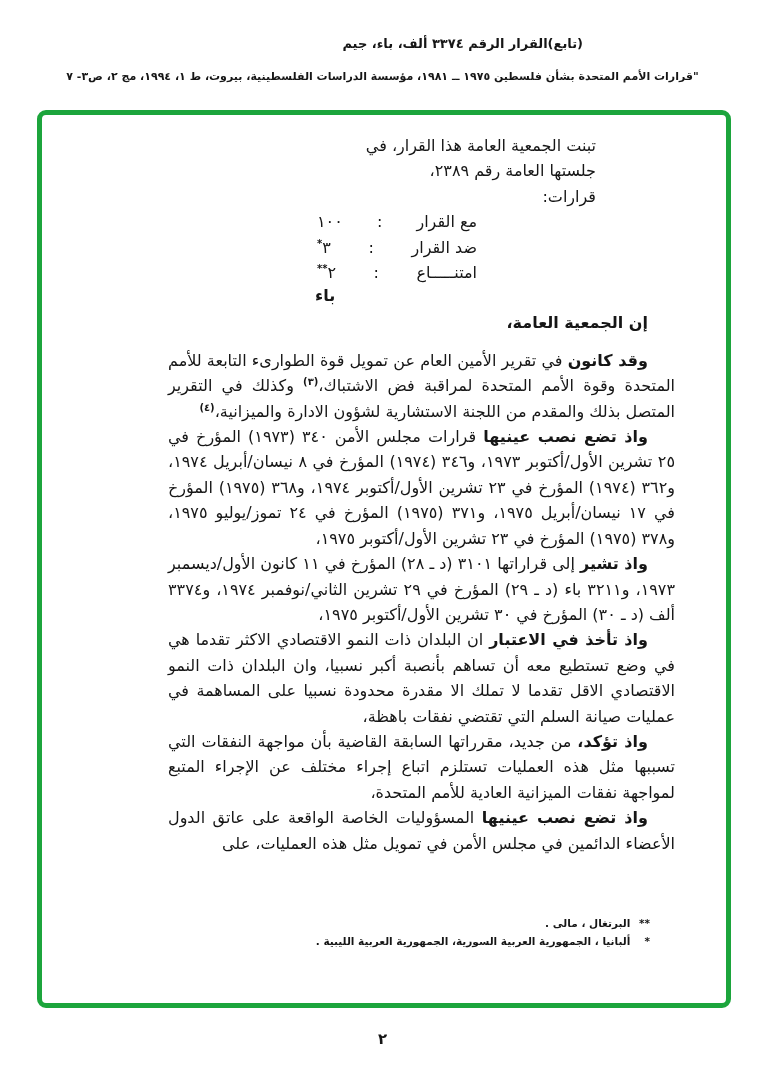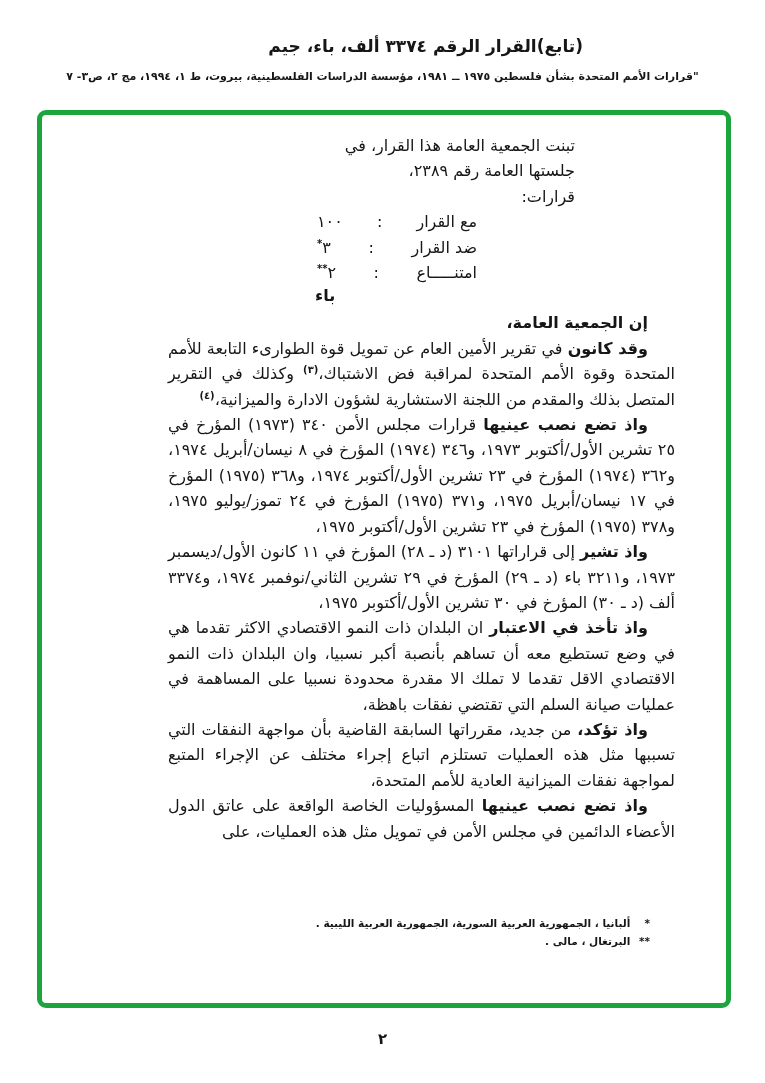--- a/index.html
+++ b/index.html
@@ -4,50 +4,50 @@
 <style>
   html,body{margin:0;padding:0;}
   body{
     width:765px;height:1083px;position:relative;
     background:#ffffff;color:#161616;
     font-family:"DejaVu Sans",sans-serif;
     overflow:hidden;direction:rtl;
   }
   .hdr-title{
     position:absolute;top:36px;right:182px;
-    font-size:17px;font-weight:bold;white-space:nowrap;
+    font-size:13px;font-weight:bold;white-space:nowrap;
     letter-spacing:.2px;
   }
   .hdr-source{
     position:absolute;top:70px;right:50px;left:50px;
     font-size:11px;font-weight:bold;text-align:center;white-space:nowrap;
   }
   .frame{
     position:absolute;top:110px;left:37px;width:694px;height:898px;
     border:5px solid #1CA53C;border-radius:9px;box-sizing:border-box;
     background:#fff;
   }
   .content{
     position:absolute;top:18px;right:51px;width:507px;
     font-size:16px;line-height:25.4px;
   }
   .adoption{
-    width:290px;margin-right:100px;text-align:right;
+    width:290px;margin-right:79px;text-align:right;
   }
   .adoption .line{white-space:nowrap;}
   .vote{width:160px;margin-right:198px;}
   .vote-row{display:flex;justify-content:space-between;white-space:nowrap;}
   .vote-label{text-align:right;}
   .vote-value{text-align:center;}
   .marker,.sup{font-size:10px;vertical-align:super;font-weight:bold;line-height:0;}
   .section-ba{
     font-weight:bold;text-align:left;width:300px;margin-right:60px;
     line-height:22px;
   }
-  .preamble-intro{font-weight:bold;text-indent:27px;margin:3px 0 0 0;}
+  .preamble-intro{font-weight:bold;text-indent:27px;margin:3px 0 12px 0;}
   p.para{
     margin:0;text-align:justify;text-indent:27px;
   }
   p.para .lead{font-weight:bold;}
   .footnotes{
     position:absolute;top:800px;right:76px;left:40px;
     font-size:10.5px;font-weight:bold;line-height:17.5px;
     text-align:right;
   }
   .footnote{white-space:nowrap;}
@@ -102,18 +102,18 @@
 
     <p class="para"><span class="lead">واذ تأخذ في الاعتبار</span><span> ان البلدان ذات النمو الاقتصادي الاكثر تقدما هي في وضع تستطيع معه أن تساهم بأنصبة أكبر نسبيا، وان البلدان ذات النمو الاقتصادي الاقل تقدما لا تملك الا مقدرة محدودة نسبيا على المساهمة في عمليات صيانة السلم التي تقتضي نفقات باهظة،</span></p>
 
     <p class="para"><span class="lead">واذ تؤكد،</span><span> من جديد، مقرراتها السابقة القاضية بأن مواجهة النفقات التي تسببها مثل هذه العمليات تستلزم اتباع إجراء مختلف عن الإجراء المتبع لمواجهة نفقات الميزانية العادية للأمم المتحدة،</span></p>
 
     <p class="para"><span class="lead">واذ تضع نصب عينيها</span><span> المسؤوليات الخاصة الواقعة على عاتق الدول الأعضاء الدائمين في مجلس الأمن في تمويل مثل هذه العمليات، على</span></p>
 
   </div>
 
   <div class="footnotes">
+    <div class="footnote"><span class="fn-marker">**</span> <span>البرتغال ، مالى .</span></div>
     <div class="footnote"><span class="fn-marker">*</span> <span>ألبانيا ، الجمهورية العربية السورية، الجمهورية العربية الليبية .</span></div>
-    <div class="footnote"><span class="fn-marker">**</span> <span>البرتغال ، مالى .</span></div>
   </div>
 </div>
 
 <div class="page-number">٢</div>
 
 </body></html>

